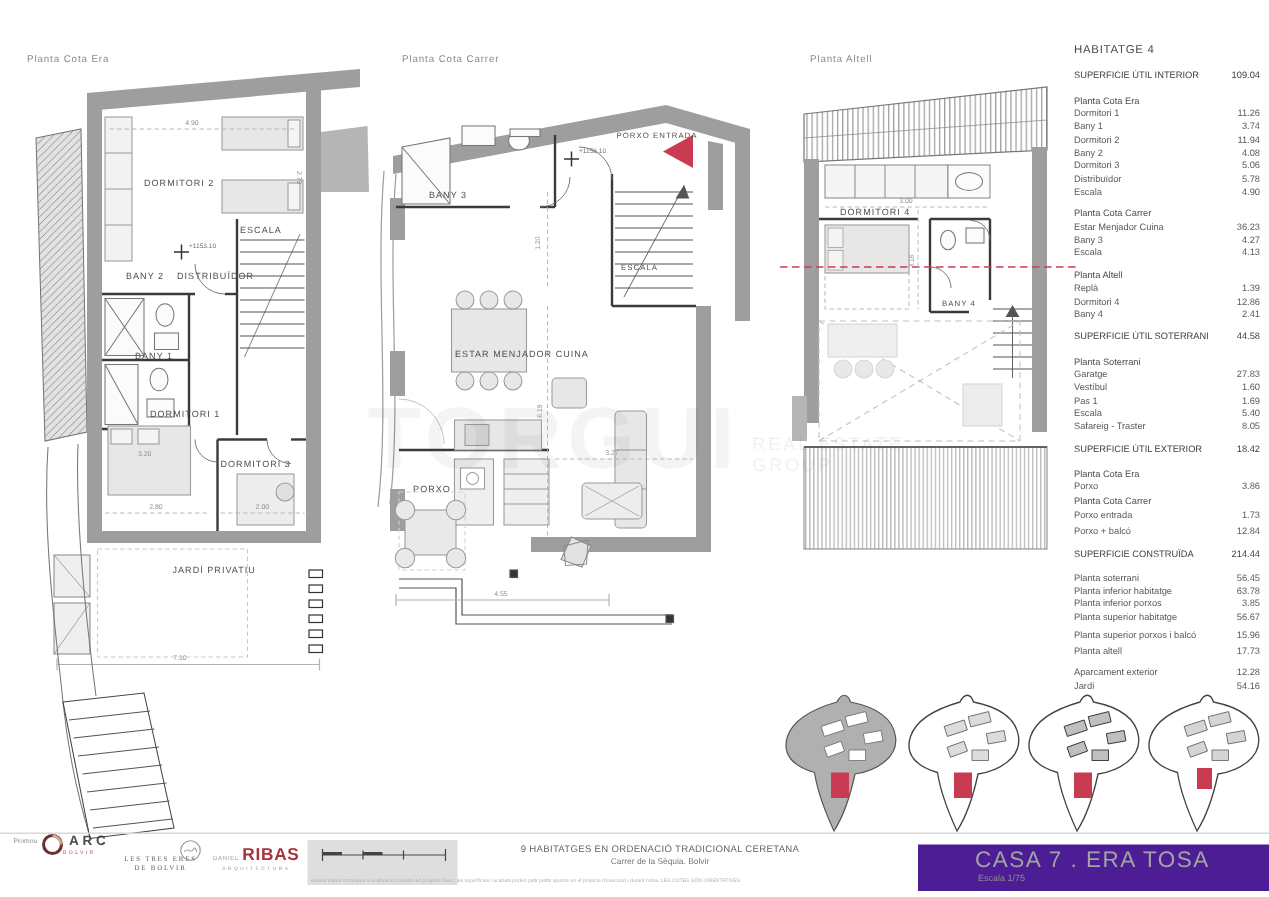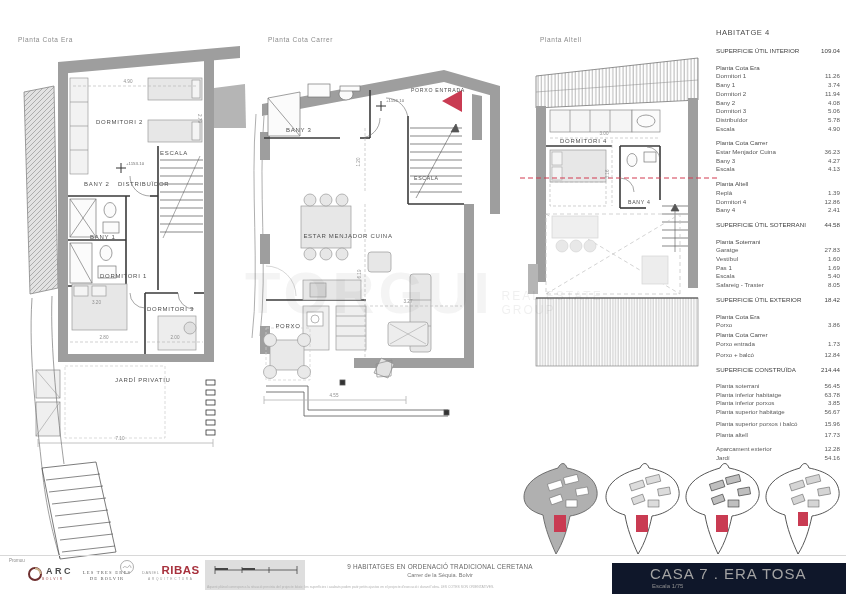--- a/index.html
+++ b/index.html
@@ -25,39 +25,39 @@
 
   
   #watermark{position:absolute;left:245px;top:263px;display:flex;align-items:flex-start;pointer-events:none;}
   #wm-word{font-size:58px;font-weight:bold;color:rgba(60,60,60,0.06);letter-spacing:4px;line-height:60px;}
   #wm-right{margin-left:8px;margin-top:26px;color:rgba(60,60,60,0.08);}
   #wm-right div{font-size:12px;letter-spacing:2px;line-height:14px;}
 
   
   #footer{position:absolute;left:0;top:555px;width:846px;height:43px;border-top:1px solid #d8d8d8;}
   #promou{position:absolute;left:9px;top:2px;font-size:4.5px;color:#8a8a8a;}
-  #logo-arc{position:absolute;left:28px;top:11px;display:flex;align-items:center;}
+  #logo-arc{position:absolute;left:28px;top:0;display:flex;align-items:center;}
   #arc-text{margin-left:4px;font-size:9px;font-weight:bold;letter-spacing:2.5px;color:#4a4a4a;line-height:9px;}
   #arc-sub{font-size:3.4px;letter-spacing:1.6px;color:#a05050;margin-top:1px;}
   #logo-eres{position:absolute;left:78px;top:14px;width:58px;text-align:center;
     font-family:"Liberation Serif", serif;font-size:4.6px;letter-spacing:1.2px;color:#5c5c5c;line-height:5.6px;}
   #stamp{position:absolute;left:119px;top:3px;}
   #logo-ribas{position:absolute;left:142px;top:9px;text-align:center;}
   #ribas-top{display:flex;align-items:baseline;}
   #ribas-pre{font-size:4px;color:#9a9a9a;letter-spacing:.5px;margin-right:2px;}
   #ribas-main{font-size:11.5px;font-weight:bold;color:#a8323e;letter-spacing:.5px;line-height:11px;}
   #ribas-sub{font-size:3.2px;letter-spacing:1.7px;color:#9a9a9a;margin-top:1px;}
   #scalebar-box{position:absolute;left:205px;top:4px;width:100px;height:30px;background:#dedede;}
   #scalebar-box svg{display:block;}
   #disclaimer{position:absolute;left:207px;top:29px;width:432px;font-size:3.4px;color:#b2b2b2;
     white-space:nowrap;overflow:hidden;}
   #proj-title{position:absolute;left:310px;top:7px;width:260px;text-align:center;}
   #proj-line1{font-size:6.4px;color:#666;letter-spacing:.2px;}
   #proj-line2{font-size:5.6px;color:#777;margin-top:2px;}
-  #sheet-band{position:absolute;left:612px;top:7px;width:234px;height:31px;background:#0f172a;}
+  #sheet-band{position:absolute;left:612px;top:7px;width:234px;height:31px;background:#4c1d95;}
   #sheet-title{font-size:15px;color:#a3a3a3;letter-spacing:1px;margin:2px 0 0 38px;}
   #sheet-scale{font-size:6px;color:#8f8f8f;margin:1px 0 0 40px;}
 </style>
 </head>
 <body>
 
 <svg width="0" height="0" style="position:absolute">
   <defs>
     <pattern id="hatchD" width="5" height="5" patternUnits="userSpaceOnUse">
       <path d="M0,5 L5,0" stroke="#8a8a8a" stroke-width="0.6"></path>

